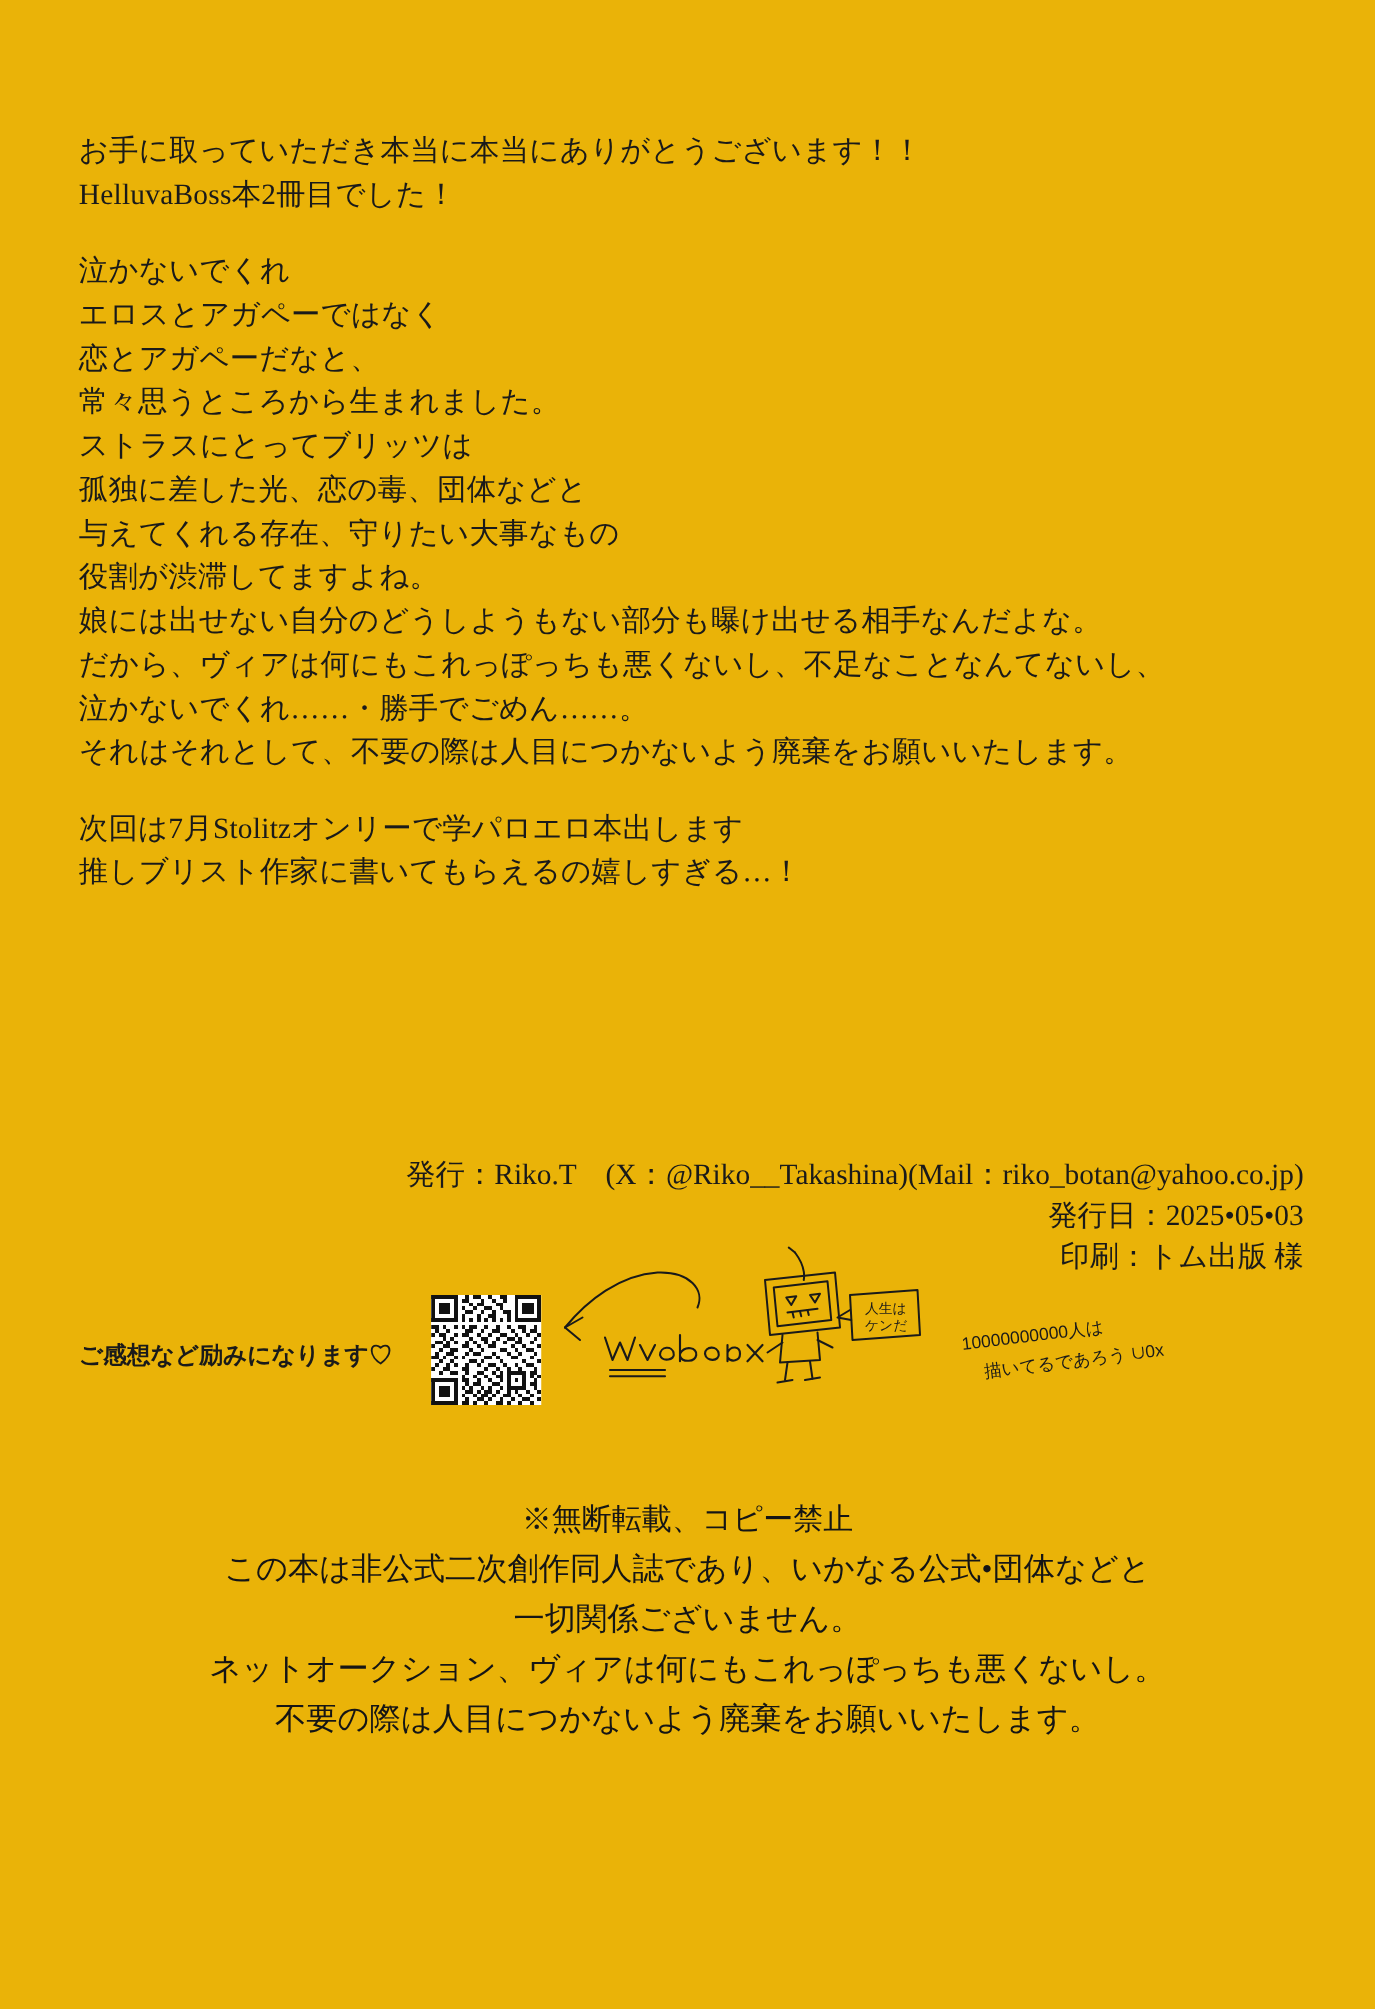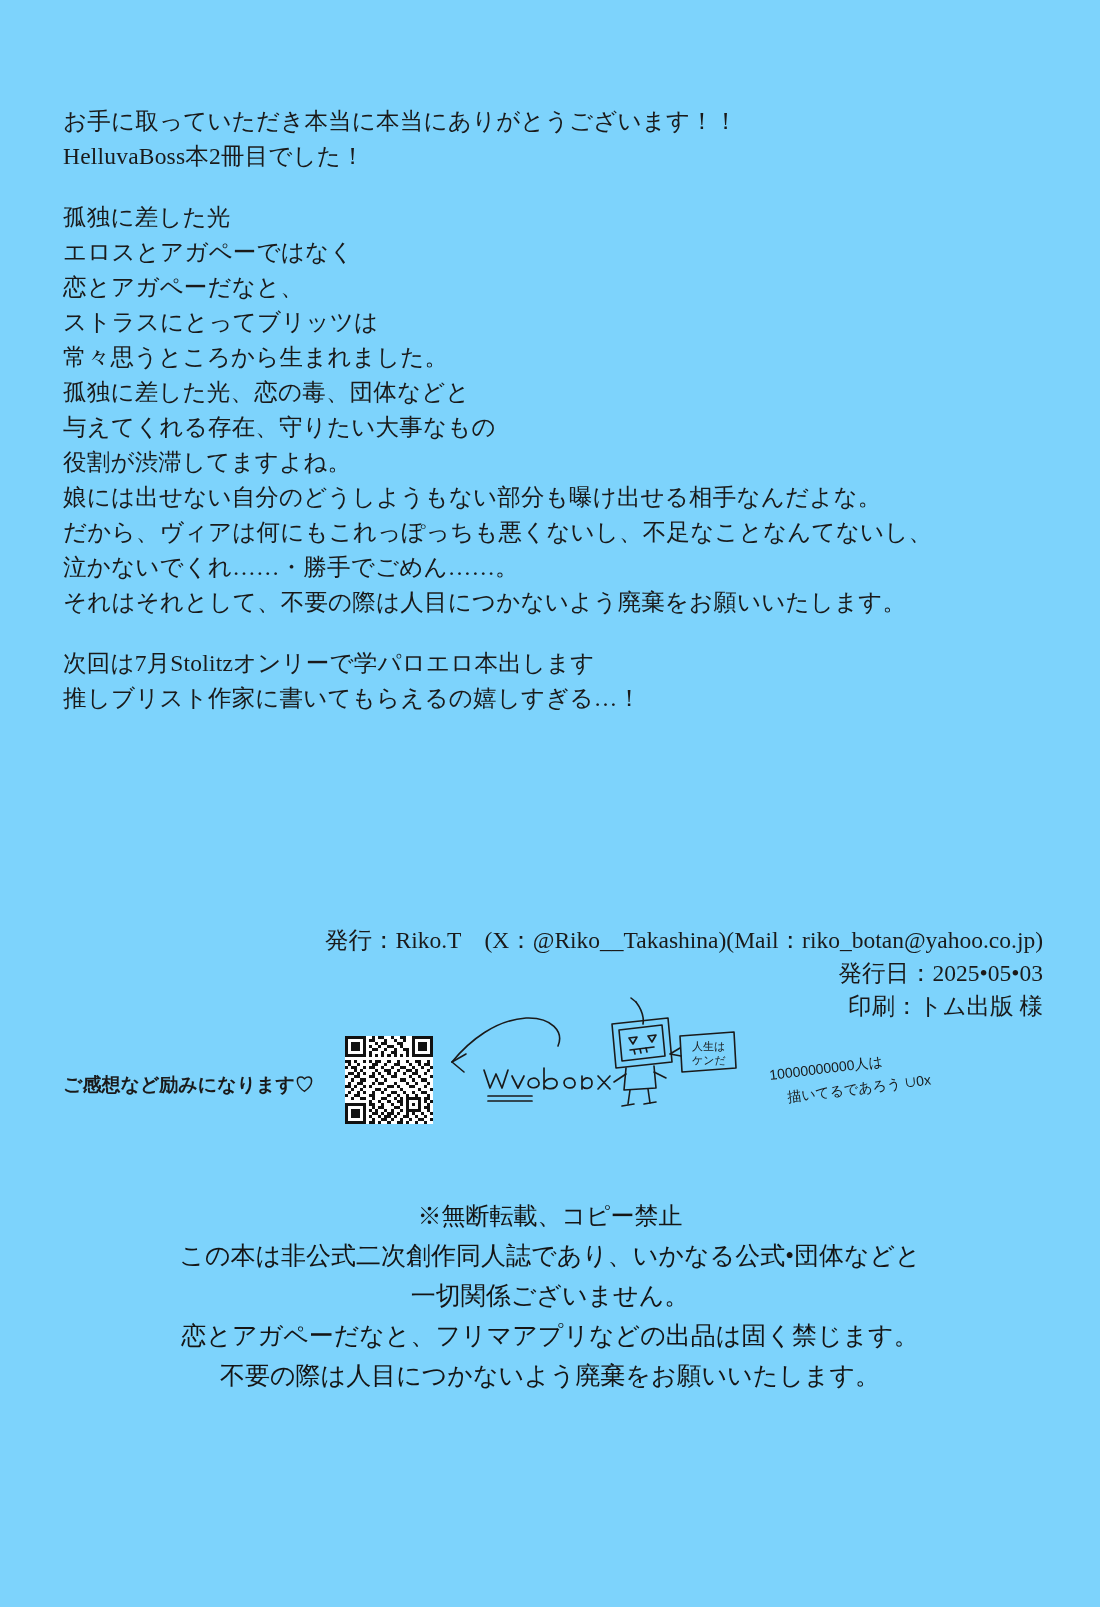--- a/index.html
+++ b/index.html
@@ -11,21 +11,21 @@
     width: 1100px;
     height: 1607px;
     position: relative;
     font-family: "Liberation Serif", serif;
     color: #1b1b1b;
     overflow: hidden;
   }
   .page {
     position: absolute;
     inset: 0;
-    background: #7dd3fc;
+    background: #eab308;
   }
 
   
   .afterword {
     position: absolute;
     left: 63px;
     top: 104px;
     width: 900px;
   }
   .aw-line {
@@ -105,25 +105,25 @@
 <body>
 
 <div class="page">
 
   <div class="afterword">
     <div class="aw-line">お手に取っていただき本当に本当にありがとうございます！！</div>
     <div class="aw-line">HelluvaBoss本2冊目でした！</div>
 
     <div class="aw-gap"></div>
 
-    <div class="aw-line">孤独に差した光</div>
+    <div class="aw-line">泣かないでくれ</div>
     <div class="aw-line">エロスとアガペーではなく</div>
     <div class="aw-line">恋とアガペーだなと、</div>
+    <div class="aw-line">常々思うところから生まれました。</div>
     <div class="aw-line">ストラスにとってブリッツは</div>
-    <div class="aw-line">常々思うところから生まれました。</div>
     <div class="aw-line">孤独に差した光、恋の毒、団体などと</div>
     <div class="aw-line">与えてくれる存在、守りたい大事なもの</div>
     <div class="aw-line">役割が渋滞してますよね。</div>
     <div class="aw-line">娘には出せない自分のどうしようもない部分も曝け出せる相手なんだよな。</div>
     <div class="aw-line">だから、ヴィアは何にもこれっぽっちも悪くないし、不足なことなんてないし、</div>
     <div class="aw-line">泣かないでくれ……・勝手でごめん……。</div>
     <div class="aw-line">それはそれとして、不要の際は人目につかないよう廃棄をお願いいたします。</div>
 
     <div class="aw-gap"></div>
 
@@ -413,17 +413,17 @@
         <text x="330" y="96" font-family="'Liberation Sans', sans-serif" font-size="14" transform="rotate(-7 330 96)">10000000000人は</text>
         <text x="348" y="118" font-family="'Liberation Sans', sans-serif" font-size="14" transform="rotate(-7 348 118)">描いてるであろう ∪0x</text>
       </g>
     </svg>
   </div>
 
   <div class="notice">
     <div class="notice-line first">※無断転載、コピー禁止</div>
     <div class="notice-line">この本は非公式二次創作同人誌であり、いかなる公式•団体などと</div>
     <div class="notice-line">一切関係ございません。</div>
-    <div class="notice-line">恋とアガペーだなと、フリマアプリなどの出品は固く禁じます。</div>
+    <div class="notice-line">ネットオークション、ヴィアは何にもこれっぽっちも悪くないし。</div>
     <div class="notice-line">不要の際は人目につかないよう廃棄をお願いいたします。</div>
   </div>
 
 </div>
 
 </body></html>

